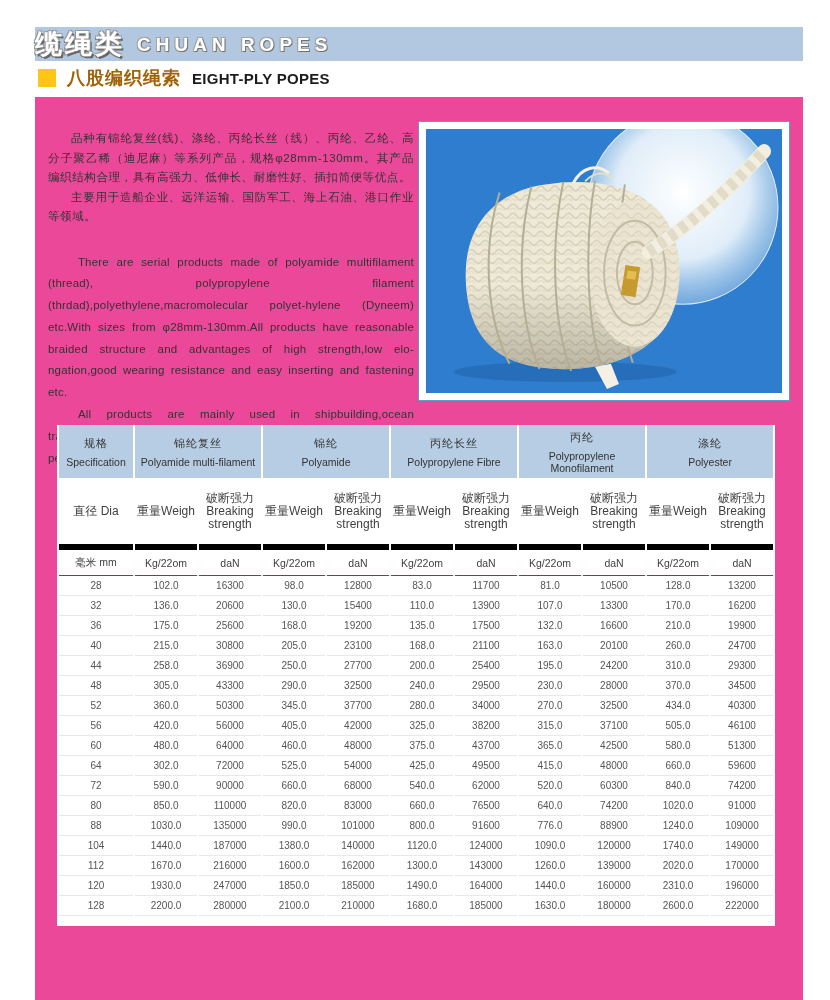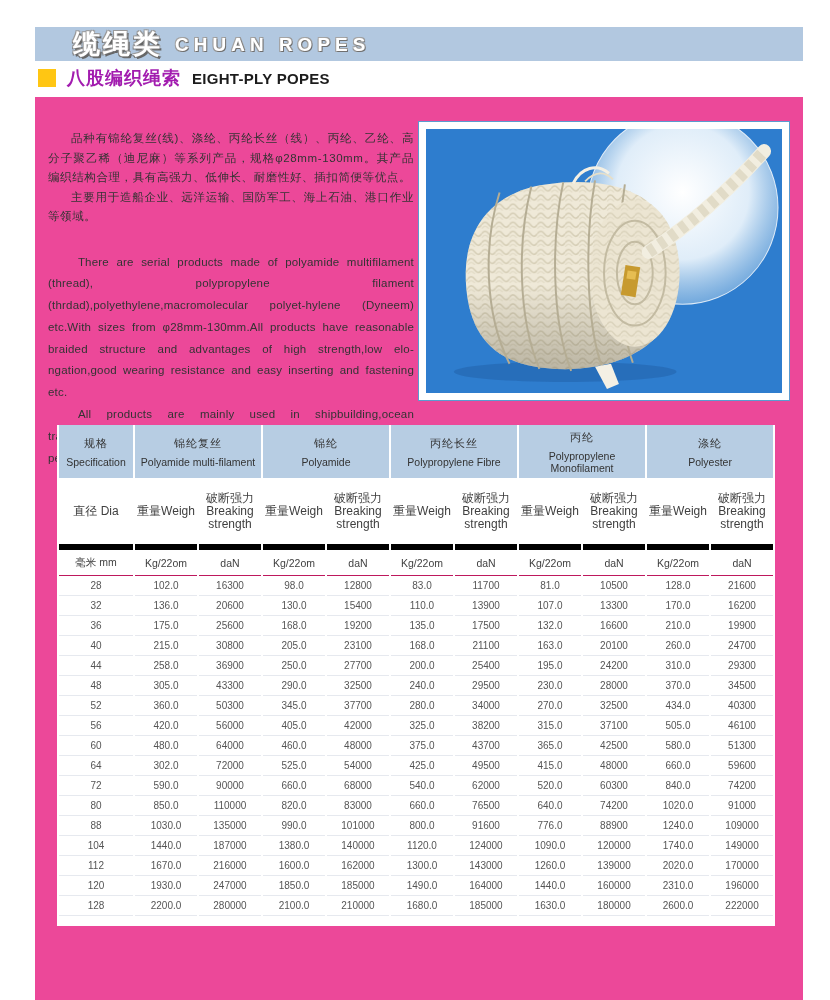--- a/index.html
+++ b/index.html
@@ -6,36 +6,36 @@
   body{
     width:830px;height:1000px;background:#ffffff;
     font-family:"Liberation Sans","DejaVu Sans",sans-serif;
     -webkit-font-smoothing:antialiased;
   }
   .page{position:relative;width:830px;height:1000px;background:#fff;overflow:hidden;}
 
   
   .banner{
     position:absolute;left:35px;top:27px;width:768px;height:34px;
-    background:#b2c8e0;display:flex;align-items:center;padding-left:38px;
+    background:#b2c8e0;display:flex;align-items:center;
     box-sizing:border-box;gap:12px;
   }
   .banner-zh{
     font-size:27px;font-weight:bold;color:#fff;letter-spacing:3px;line-height:1;
     text-shadow:-1px -1px 0 #9a9a9a,1px -1px 0 #9a9a9a,-1px 1px 0 #7a7a7a,2px 2px 0 #666;
   }
   .banner-en{
     font-size:19px;font-weight:bold;color:#fff;letter-spacing:5px;line-height:1;
     text-shadow:-1px -1px 0 #a5a5a5,1px 1px 0 #6f6f6f,1px -1px 0 #9a9a9a,-1px 1px 0 #9a9a9a;
   }
 
   
   .section-head{position:absolute;left:38px;top:67px;height:22px;display:flex;align-items:center;gap:11px;}
   .bullet{width:18px;height:18px;background:#ffc613;flex:0 0 auto;}
-  .sec-zh{font-size:18px;font-weight:bold;color:#a21caf;letter-spacing:1px;}
+  .sec-zh{font-size:18px;font-weight:bold;color:#a16207;letter-spacing:1px;}
   .sec-en{font-size:15px;font-weight:bold;color:#1c1c1c;letter-spacing:0.3px;}
 
   
   .panel{position:absolute;left:35px;top:97px;width:768px;height:934px;background:#ec4899;}
 
   
   .text-col{position:absolute;left:13px;top:32px;width:366px;}
   .text-col p{margin:0;color:#333;text-align:justify;}
   p.zh{font-size:11.5px;line-height:19.5px;text-indent:2em;letter-spacing:0.6px;}
   p.en{font-size:11.5px;line-height:21.8px;text-indent:2.6em;letter-spacing:0.2px;}
@@ -239,21 +239,21 @@
               <td>28</td>
               <td>102.0</td>
               <td>16300</td>
               <td>98.0</td>
               <td>12800</td>
               <td>83.0</td>
               <td>11700</td>
               <td>81.0</td>
               <td>10500</td>
               <td>128.0</td>
-              <td>21600</td>
+              <td>13200</td>
             </tr>
             <tr>
               <td>32</td>
               <td>136.0</td>
               <td>20600</td>
               <td>130.0</td>
               <td>15400</td>
               <td>110.0</td>
               <td>13900</td>
               <td>107.0</td>

